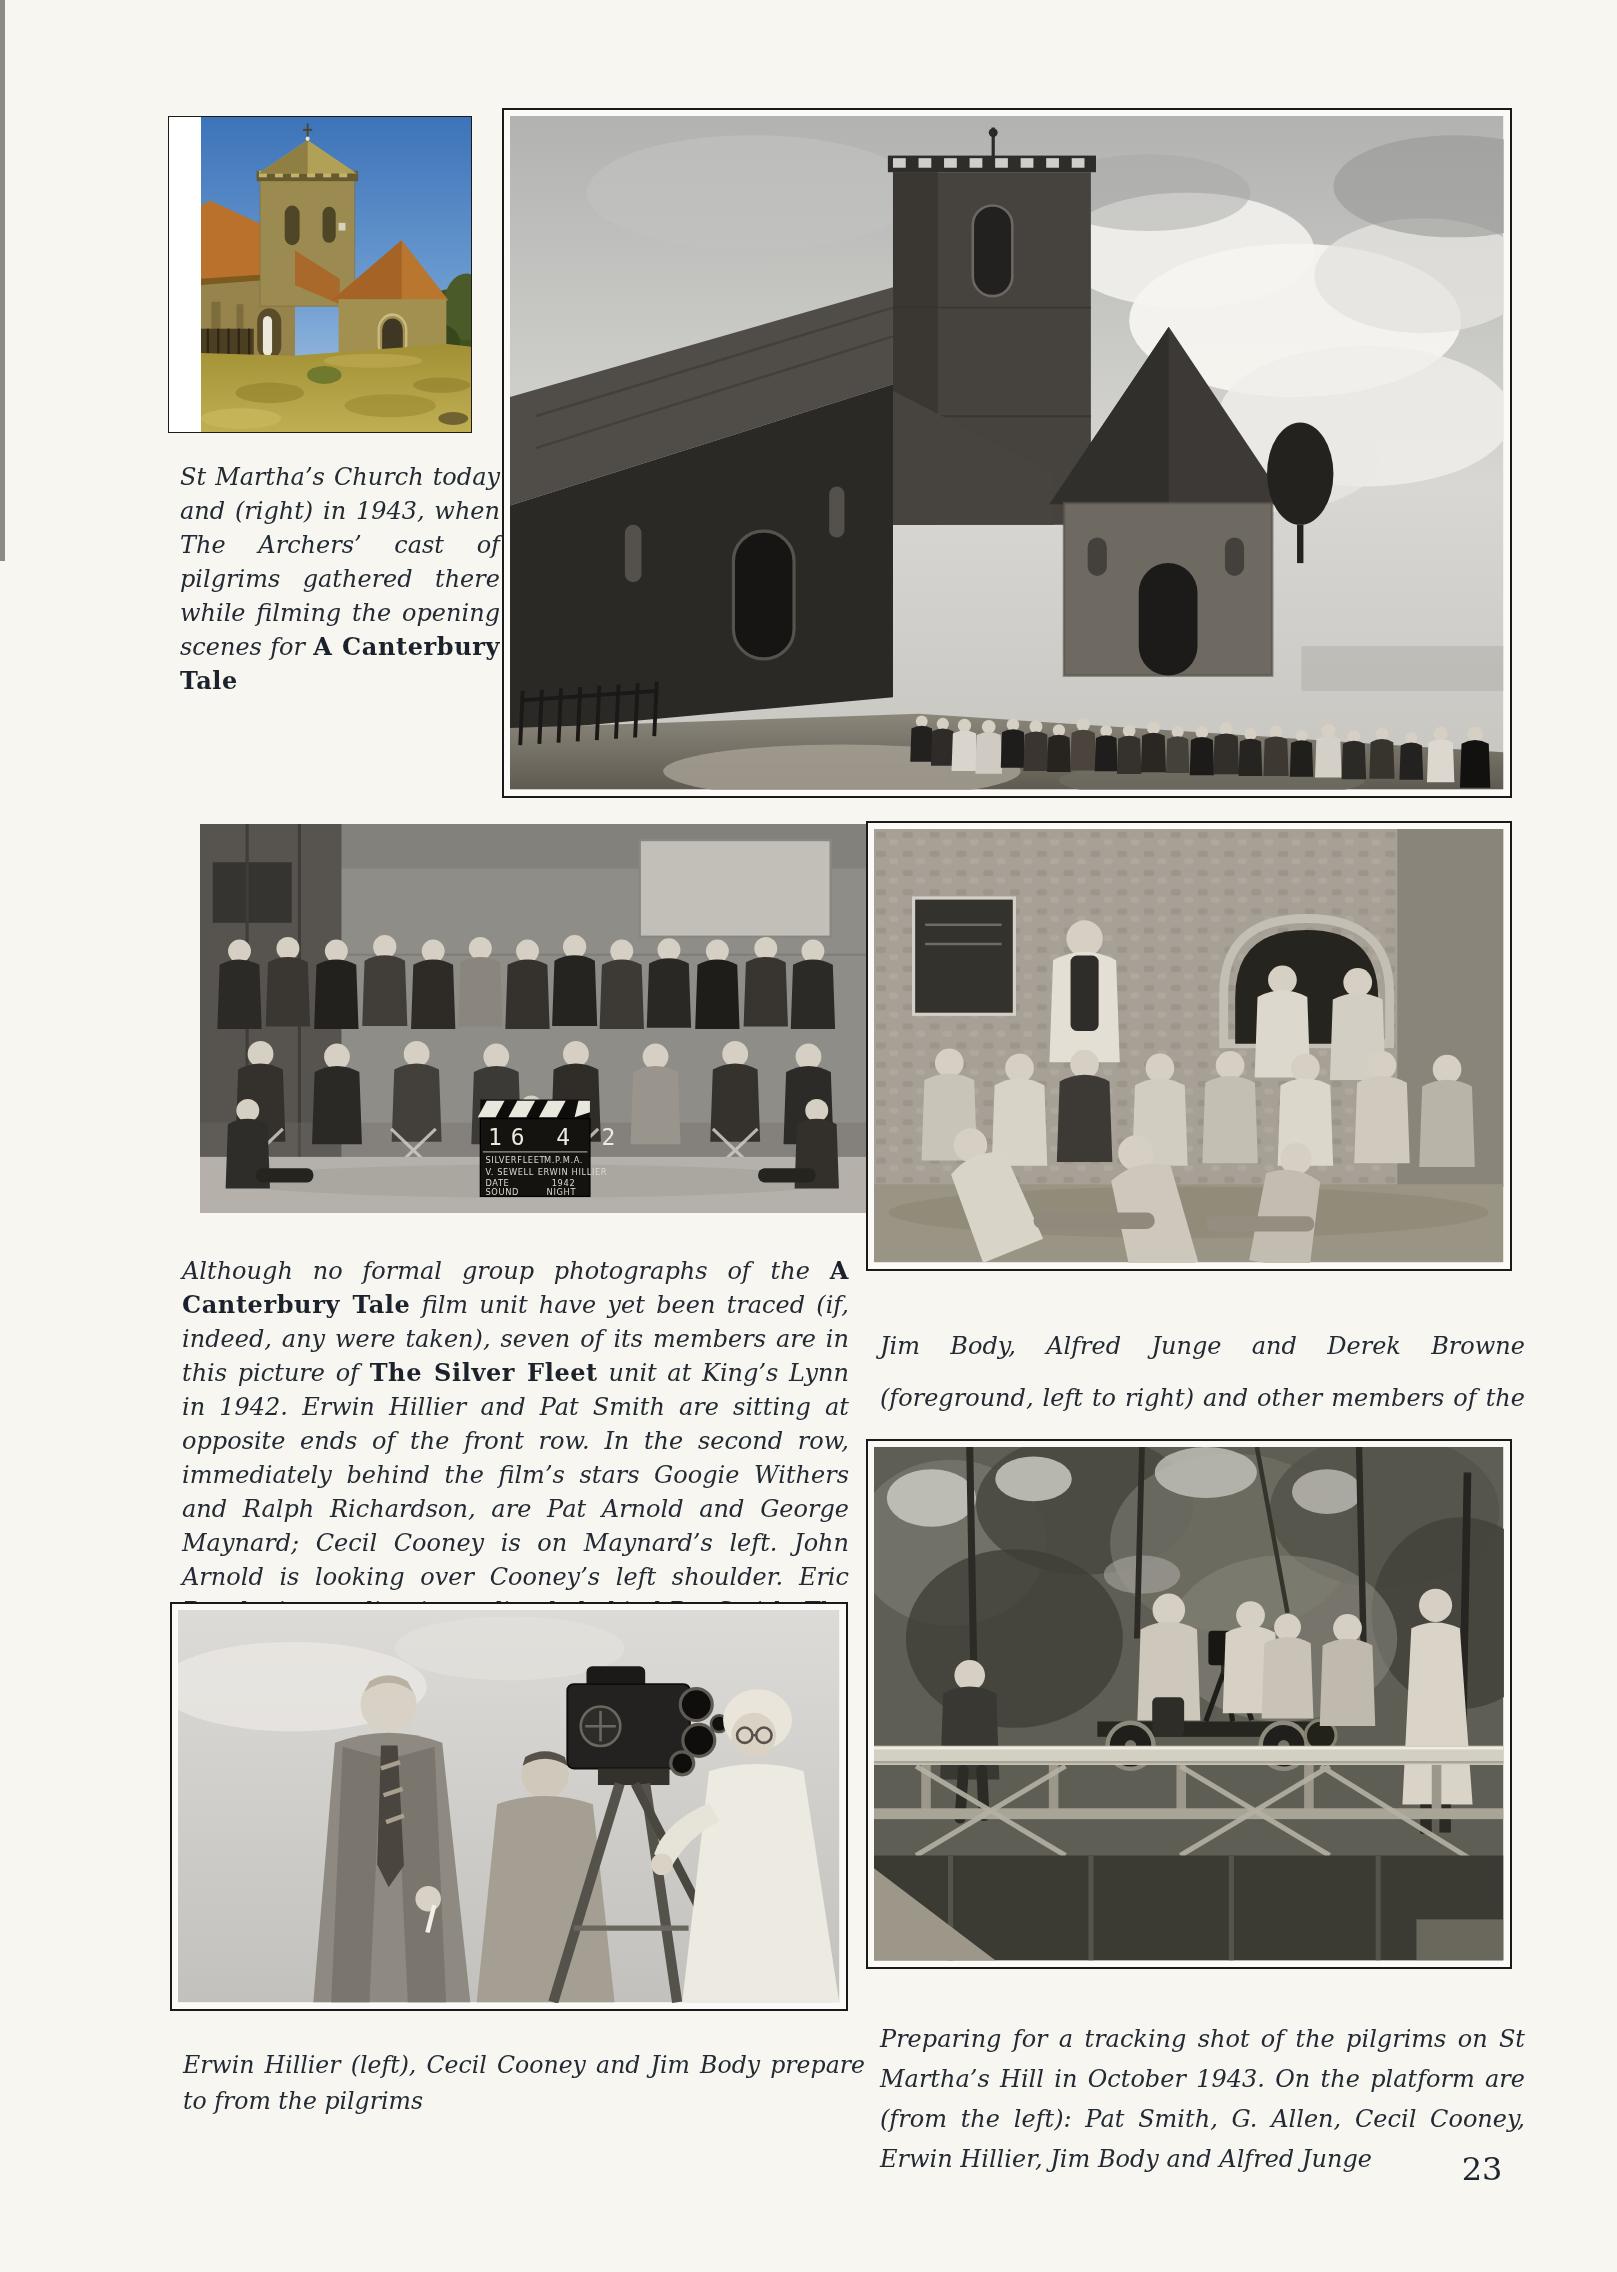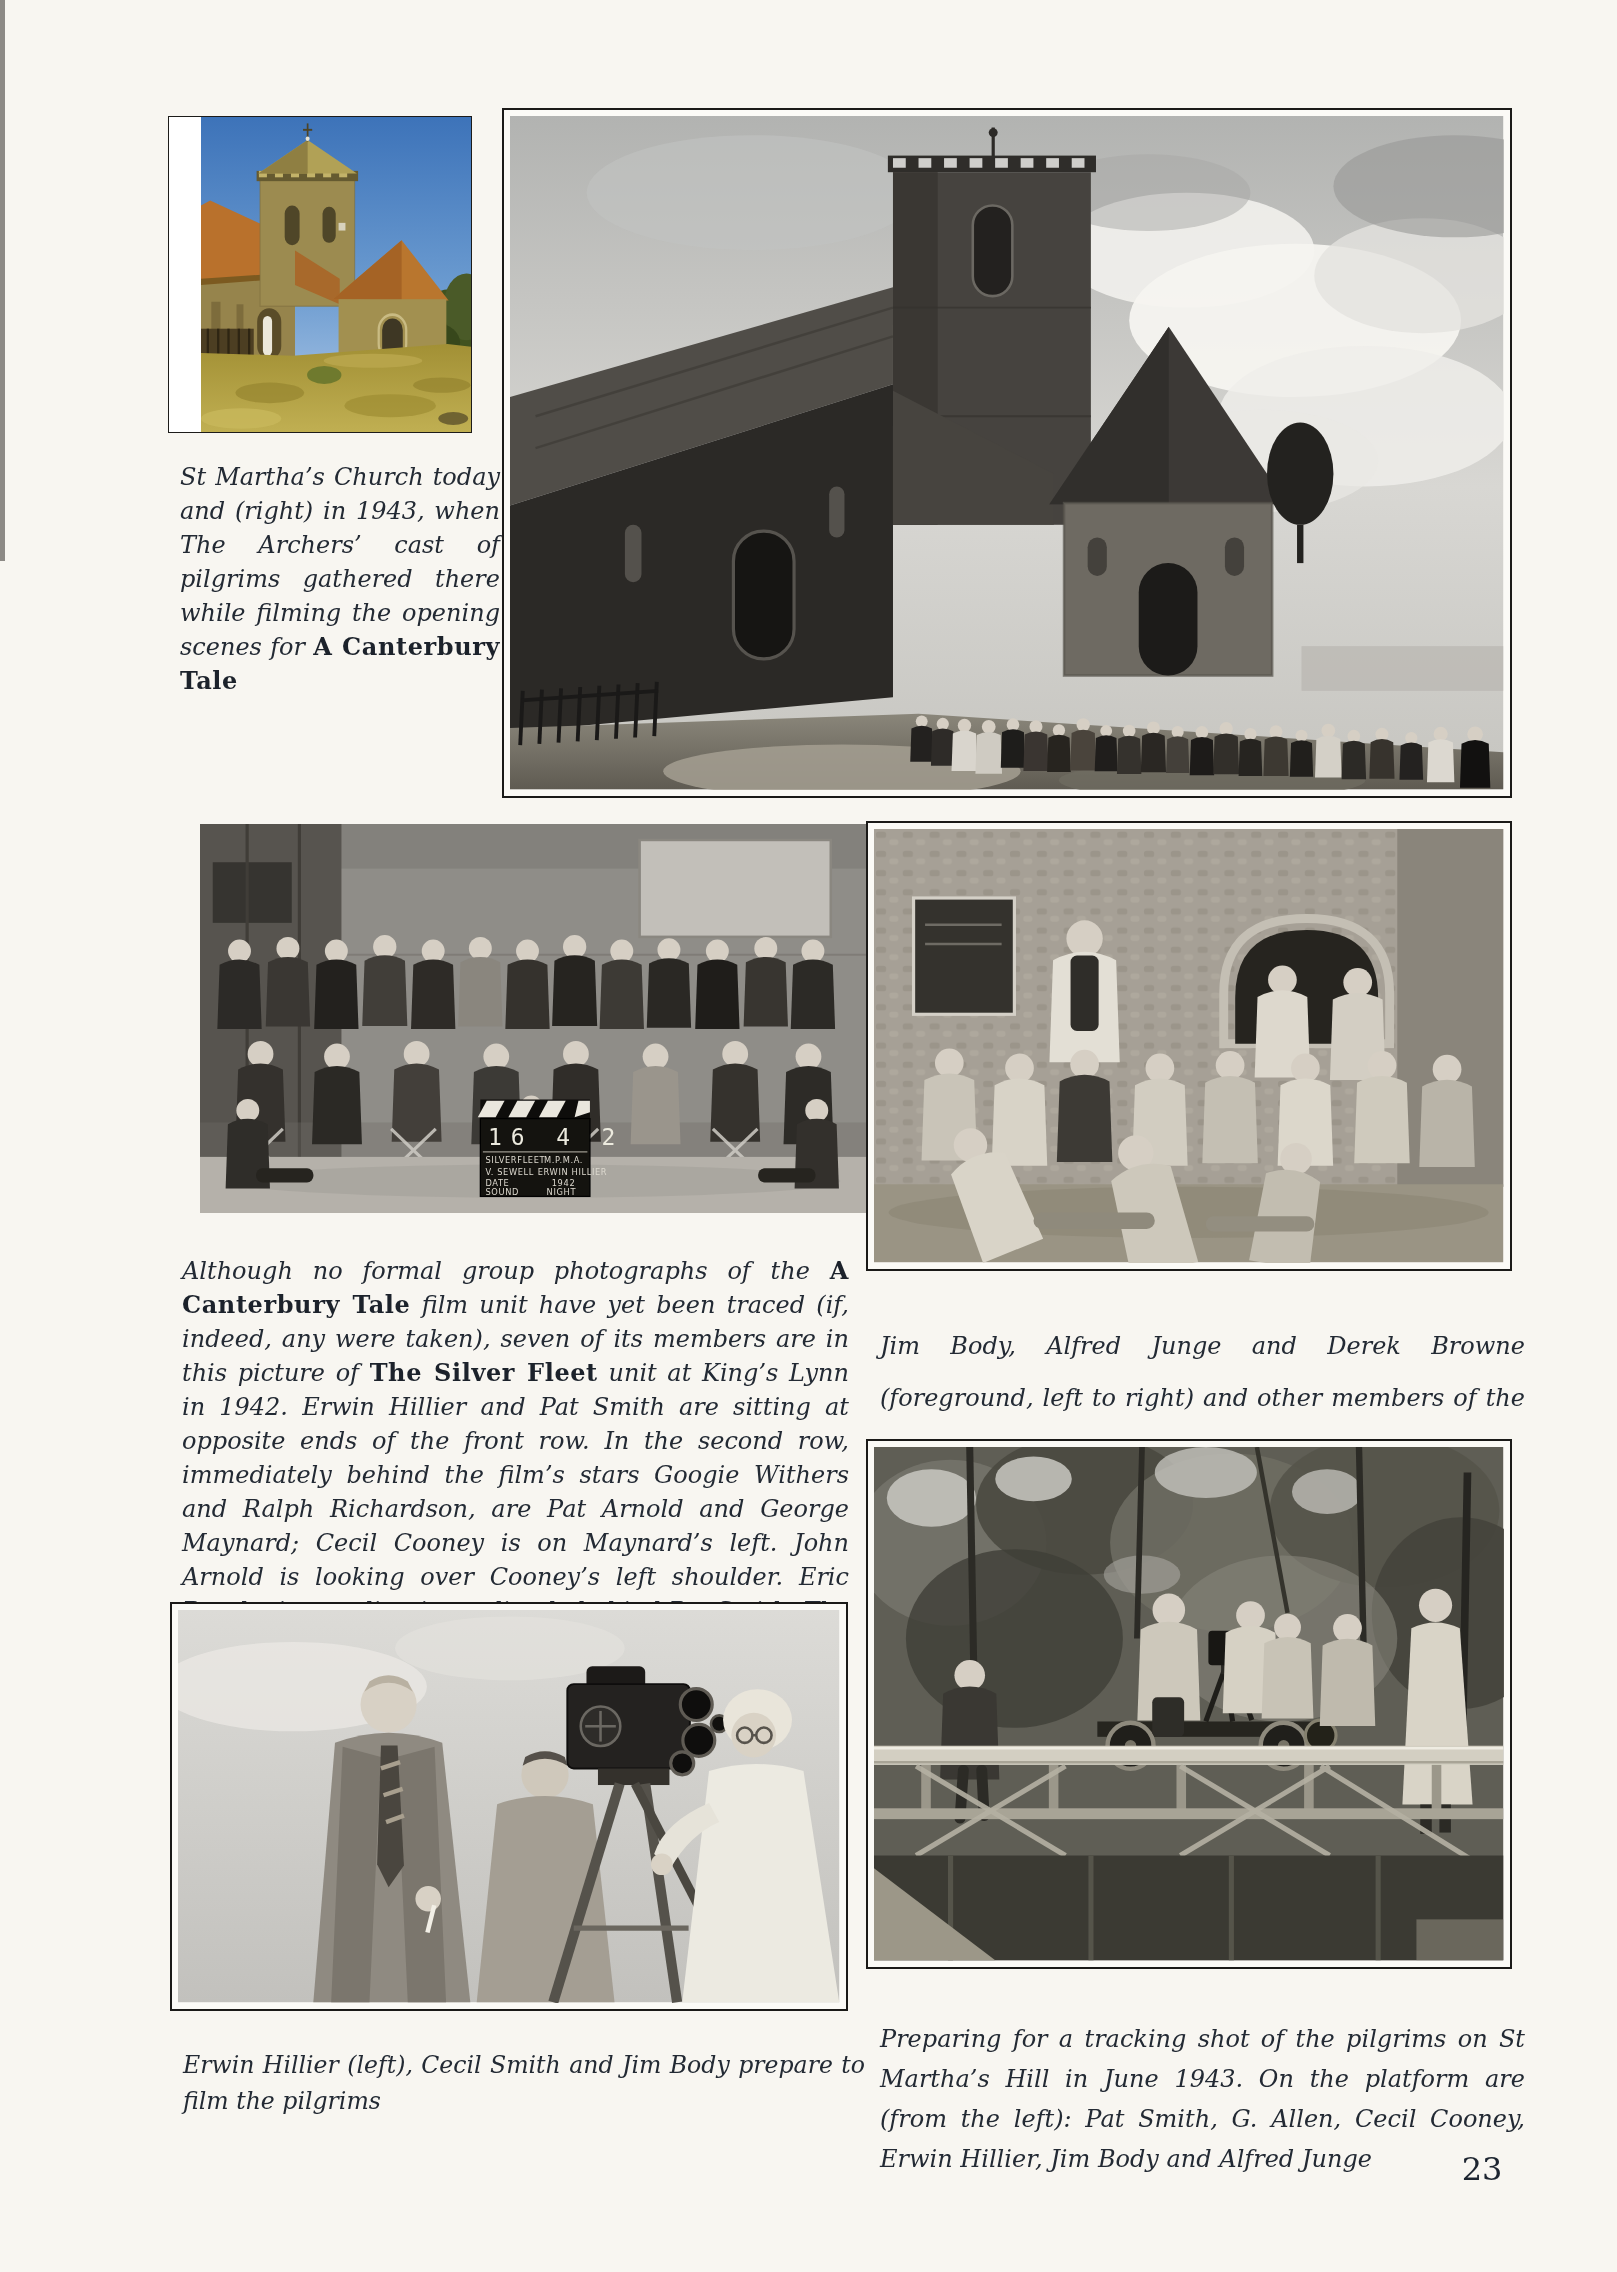--- a/index.html
+++ b/index.html
@@ -509,20 +509,20 @@
       <circle cx="902" cy="196" r="35" fill="#d9d2c5"></circle>
       <circle cx="888" cy="196" r="12" fill="none" stroke="#57534c" stroke-width="4"></circle>
       <circle cx="918" cy="196" r="12" fill="none" stroke="#57534c" stroke-width="4"></circle>
       <line x1="900" y1="196" x2="906" y2="196" stroke="#57534c" stroke-width="4"></line>
       <path d="M832,252 Q906,230 980,252 L1036,614 L790,614 Z" fill="#eceae1"></path>
       <path d="M832,302 Q762,332 746,382 L772,404 Q802,352 848,332 Z" fill="#e6e3d9"></path>
       <circle cx="758" cy="398" r="17" fill="#d9d2c5"></circle>
     </svg>
   </div>
 
-  <p class="caption" id="caption-camera">Erwin Hillier (left), Cecil Smith and Jim Body prepare to film the pilgrims</p>
-
-  <p class="caption" id="caption-tracking">Preparing for a tracking shot of the pilgrims on St Martha’s Hill in June 1943. On the platform are (from the left): Pat Smith, G. Allen, Cecil Cooney, Erwin Hillier, Jim Body and Alfred Junge</p>
+  <p class="caption" id="caption-camera">Erwin Hillier (left), Cecil Cooney and Jim Body prepare to from the pilgrims</p>
+
+  <p class="caption" id="caption-tracking">Preparing for a tracking shot of the pilgrims on St Martha’s Hill in October 1943. On the platform are (from the left): Pat Smith, G. Allen, Cecil Cooney, Erwin Hillier, Jim Body and Alfred Junge</p>
 
   <div id="page-number">23</div>
 
 </div>
 
 
 </body></html>

